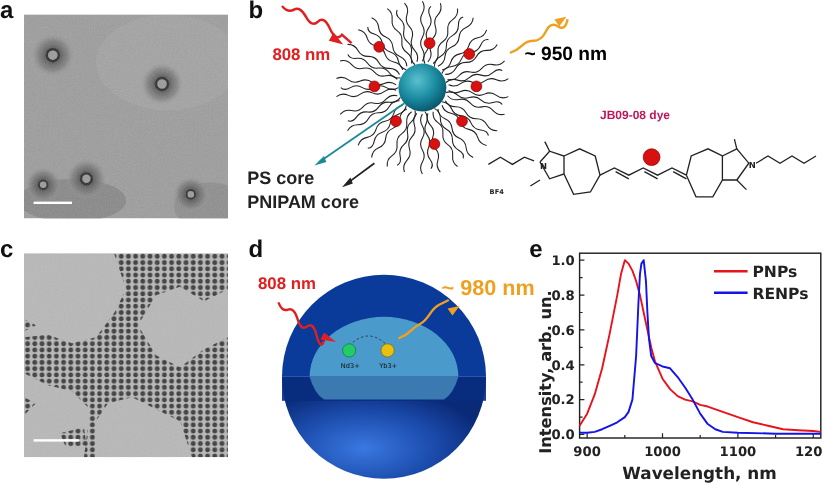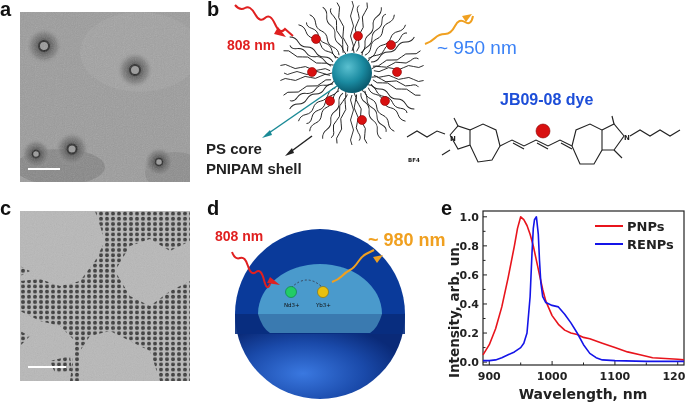--- a/index.html
+++ b/index.html
@@ -161,24 +161,24 @@
     <polyline points="430,136 440,130 450,136 460,130 470,136 480,130"></polyline>
   </g>
   <text x="250" y="141" font-size="7" font-weight="bold" fill="#222">N</text>
   <text x="424" y="140" font-size="7" font-weight="bold" fill="#222">N</text>
   <text x="208" y="162" font-size="5.5" font-weight="bold" fill="#222">BF4</text>
 
   <circle cx="343" cy="131" r="7" fill="#d81010" stroke="#8a0000" stroke-width="0.6"></circle>
 </svg>
 </div>
 <div class="abs" style="left:227px;top:37px;font-size:14px;font-weight:bold;color:#e02020;">808 nm</div>
-<div class="abs" style="left:437px;top:37px;font-size:19px;font-weight:normal;color:#3b82f6;">~ 950 nm</div>
+<div class="abs" style="left:437px;top:37px;font-size:16px;font-weight:bold;color:#000000;">~ 950 nm</div>
 <div class="abs" style="left:206px;top:140px;font-size:15px;font-weight:bold;color:#222;">PS core</div>
-<div class="abs" style="left:206px;top:160px;font-size:15px;font-weight:bold;color:#222;">PNIPAM shell</div>
-<div class="abs" style="left:500px;top:91px;font-size:16px;font-weight:bold;color:#1d4ed8;">JB09-08 dye</div>
+<div class="abs" style="left:206px;top:160px;font-size:15px;font-weight:bold;color:#222;">PNIPAM core</div>
+<div class="abs" style="left:500px;top:91px;font-size:10px;font-weight:bold;color:#be185d;">JB09-08 dye</div>
 
 <div class="abs" style="left:20px;top:211px;width:170px;height:170px;">
 <svg width="170" height="170" viewBox="0 0 170 170">
   <defs>
     <pattern id="np" width="6" height="5.2" patternUnits="userSpaceOnUse">
       <circle cx="3" cy="2.6" r="2" fill="#3a3a3a"></circle>
     </pattern>
     <filter id="noiseC">
           <feTurbulence type="fractalNoise" baseFrequency="0.9" numOctaves="2" seed="7"></feTurbulence>
           <feColorMatrix type="saturate" values="0"></feColorMatrix>

